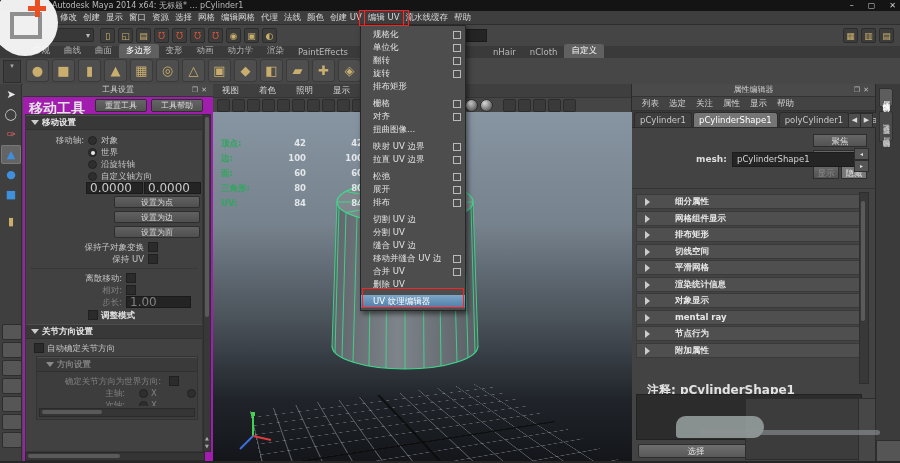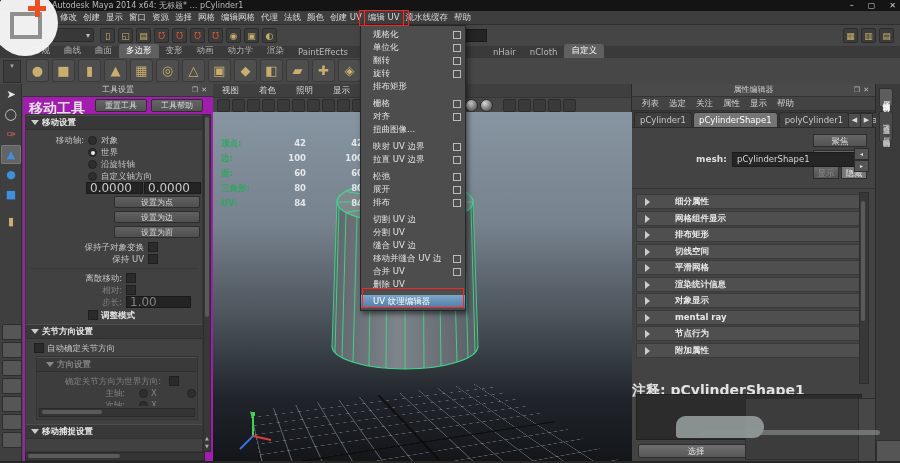--- a/index.html
+++ b/index.html
@@ -102,21 +102,21 @@
   .aetab{font-size:8.5px;color:#c8c8c8;background:#3e3e3e;border:1px solid #2c2c2c;border-bottom:none;padding:2px 5px;border-radius:3px 3px 0 0;white-space:nowrap;max-width:62px;overflow:hidden;}
   .aetab.active{background:#757575;color:#fff;max-width:none;}
   .tabarrow{position:absolute;top:2px;width:11px;height:13px;background:#4e4e4e;border:1px solid #2c2c2c;color:#ddd;font-size:7px;text-align:center;line-height:13px;}
   .ae-btn{position:absolute;height:13px;background:linear-gradient(#666,#535353);border:1px solid #2d2d2d;border-radius:0;color:#ddd;font-size:8.5px;line-height:12px;text-align:center;box-sizing:border-box;}
   #mesh-row{position:absolute;left:0;top:70px;color:#ddd;font-size:9px;font-weight:bold;}
   #mesh-field{position:absolute;left:100px;top:68px;width:118px;height:13px;background:#252525;border:1px solid #1b1b1b;color:#d5d5d5;font-size:8.5px;line-height:13px;padding-left:4px;}
   .swapbtn{position:absolute;width:13px;height:10px;background:#555;border:1px solid #2d2d2d;color:#ddd;font-size:6px;text-align:center;line-height:9px;}
   #ae-sections{position:absolute;left:4px;top:110px;width:228px;}
   .aesec{position:relative;height:13px;margin-bottom:1.5px;background:#4f4f4f;border:1px solid #3a3a3a;color:#e8e8e8;font-size:8.5px;font-weight:bold;line-height:13px;padding-left:38px;}
   .aesec .tri{position:absolute;left:8px;top:3px;width:0;height:0;border-top:4px solid transparent;border-bottom:4px solid transparent;border-left:5px solid #ccc;}
-  #ae-notes-label{position:absolute;left:0;top:298px;color:#e2e2e2;font-size:14px;font-weight:bold;}
+  #ae-notes-label{position:absolute;left:15px;top:298px;color:#e2e2e2;font-size:12px;font-weight:bold;}
   #ae-notes{position:absolute;left:4px;top:310px;width:224px;height:44px;background:#2c2c2c;border:1px solid #222;}
   #ae-select{position:absolute;left:6px;top:360px;width:116px;height:14px;background:linear-gradient(#6e6e6e,#585858);border:1px solid #2d2d2d;border-radius:2px;color:#e5e5e5;font-size:8.5px;line-height:13px;text-align:center;box-sizing:border-box;}
   #ae-vscroll{position:absolute;right:6px;top:108px;width:8px;height:190px;background:#383838;border:1px solid #2e2e2e;}
   #ae-vscroll .vthumb{position:absolute;left:1px;top:8px;width:4px;height:120px;background:#5a5a5a;border-radius:2px;}
   
   #sidebar{left:876px;top:84px;width:24px;height:379px;background:#3b3b3b;}
   .vtab{writing-mode:vertical-rl;font-size:7.5px;color:#c8c8c8;background:#4a4a4a;border:1px solid #303030;
     padding:6px 1px;margin:4px 3px 0 3px;border-radius:0 3px 3px 0;letter-spacing:1px;}
   .vtab.active{background:#5d5d5d;color:#fff;}
   
@@ -380,21 +380,20 @@
       <div class="row dim" style="height:7px;overflow:hidden;">
           <span class="rlabel" style="right:72px;">次轴:</span>
           <span class="radio" style="left:102px;"></span>
           <span class="rtext" style="left:114px;">X</span>
         </div>
       <div class="hscroll" style="margin:2px;">
           <span class="hthumb" style="width:60px;"></span>
         </div>
     </div>
     <div style="height:4px;"></div>
-    <div class="sec-head"><span class="tri"></span><span>移动捕捉设置</span></div>
   </div>
   <div id="ts-vscroll">
     <span class="vthumb"></span>
     <span class="varrow" style="bottom:10px;">▲</span>
     <span class="varrow" style="bottom:2px;">▼</span>
   </div>
   <div class="hscroll" style="position:absolute;left:2px;bottom:2px;width:178px;">
       <span class="hthumb" style="width:92px;"></span>
     </div>
 </div>

